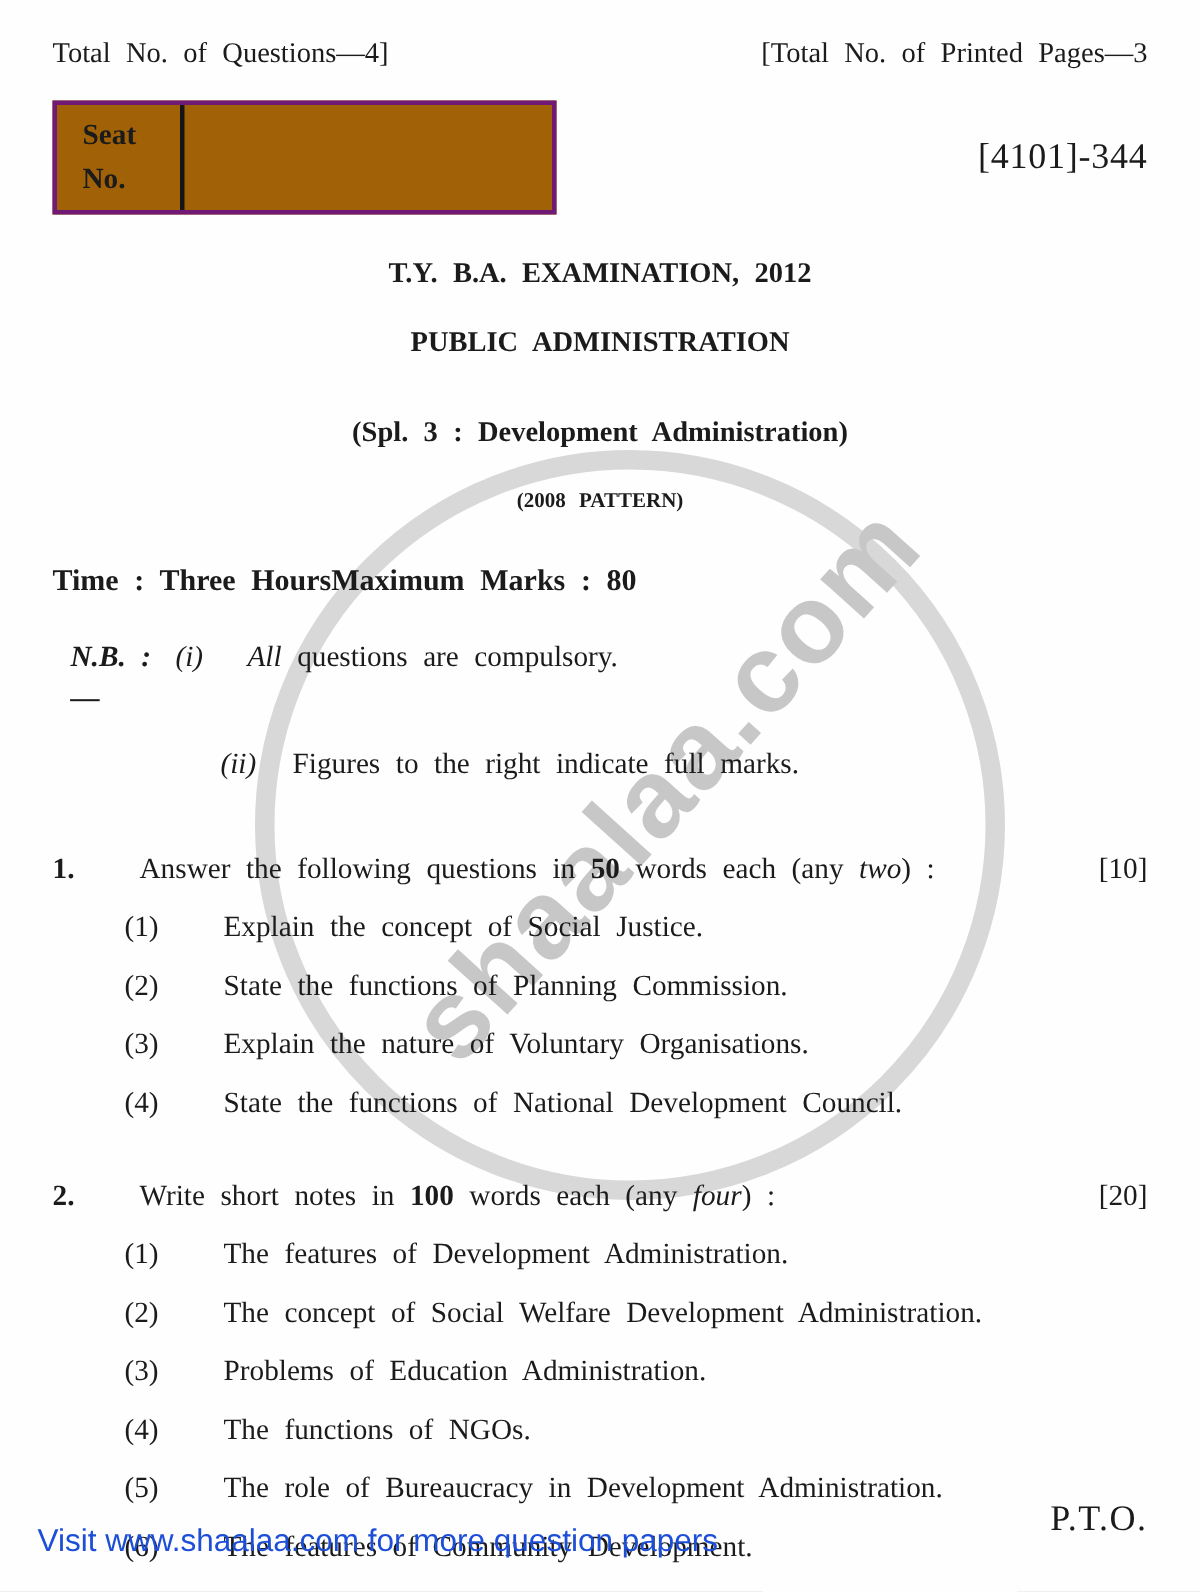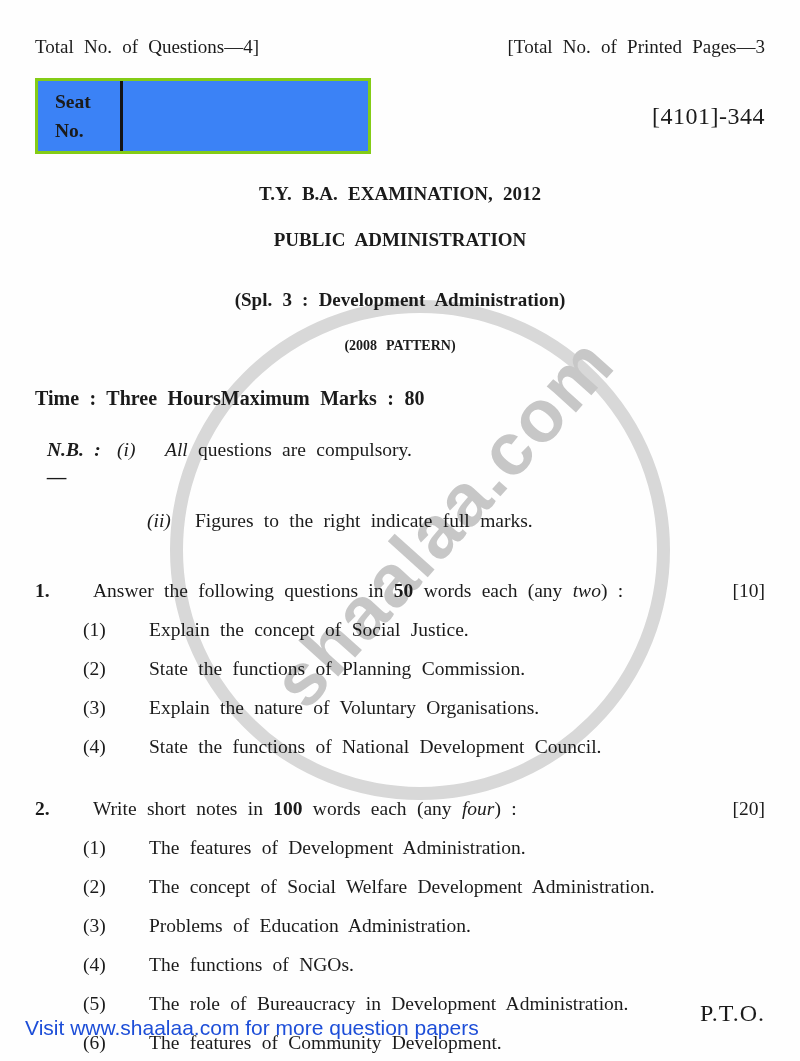--- a/index.html
+++ b/index.html
@@ -26,27 +26,27 @@
     font-family:"Liberation Sans", sans-serif;
     font-size:74px; font-weight:bold;
     letter-spacing:2px;
     color:#c7c7c7;
     white-space:nowrap;
     z-index:1;
   }
   
   .content {
     position:relative; z-index:2;
-    padding:33px 35px 0 35px;
+    padding:22px 35px 0 35px;
     font-size:19.5px; line-height:27px;
     word-spacing:0.28em;
   }
   .top-row { display:flex; justify-content:space-between; font-size:19px; }
   .seat-row { display:flex; justify-content:space-between; align-items:center; margin-top:18px; }
-  .seat-box { display:flex; width:330px; height:70px; border:3px solid #84cc16; background:#3b82f6; }
+  .seat-box { display:flex; width:330px; height:70px; border:3px solid #701a75; background:#a16207; }
   .seat-label-cell {
     width:85px; border-right:3px solid #151515;
     padding:6px 0 0 17px; box-sizing:border-box;
     font-weight:bold; font-size:19.5px; line-height:29px;
   }
   .seat-input-cell { flex:1; }
   .paper-code { font-size:24px; font-weight:normal; letter-spacing:0.5px; }
   .title-line { text-align:center; font-weight:bold; font-size:19px; }
   .t1 { margin-top:26px; }
   .t2 { margin-top:19px; }

